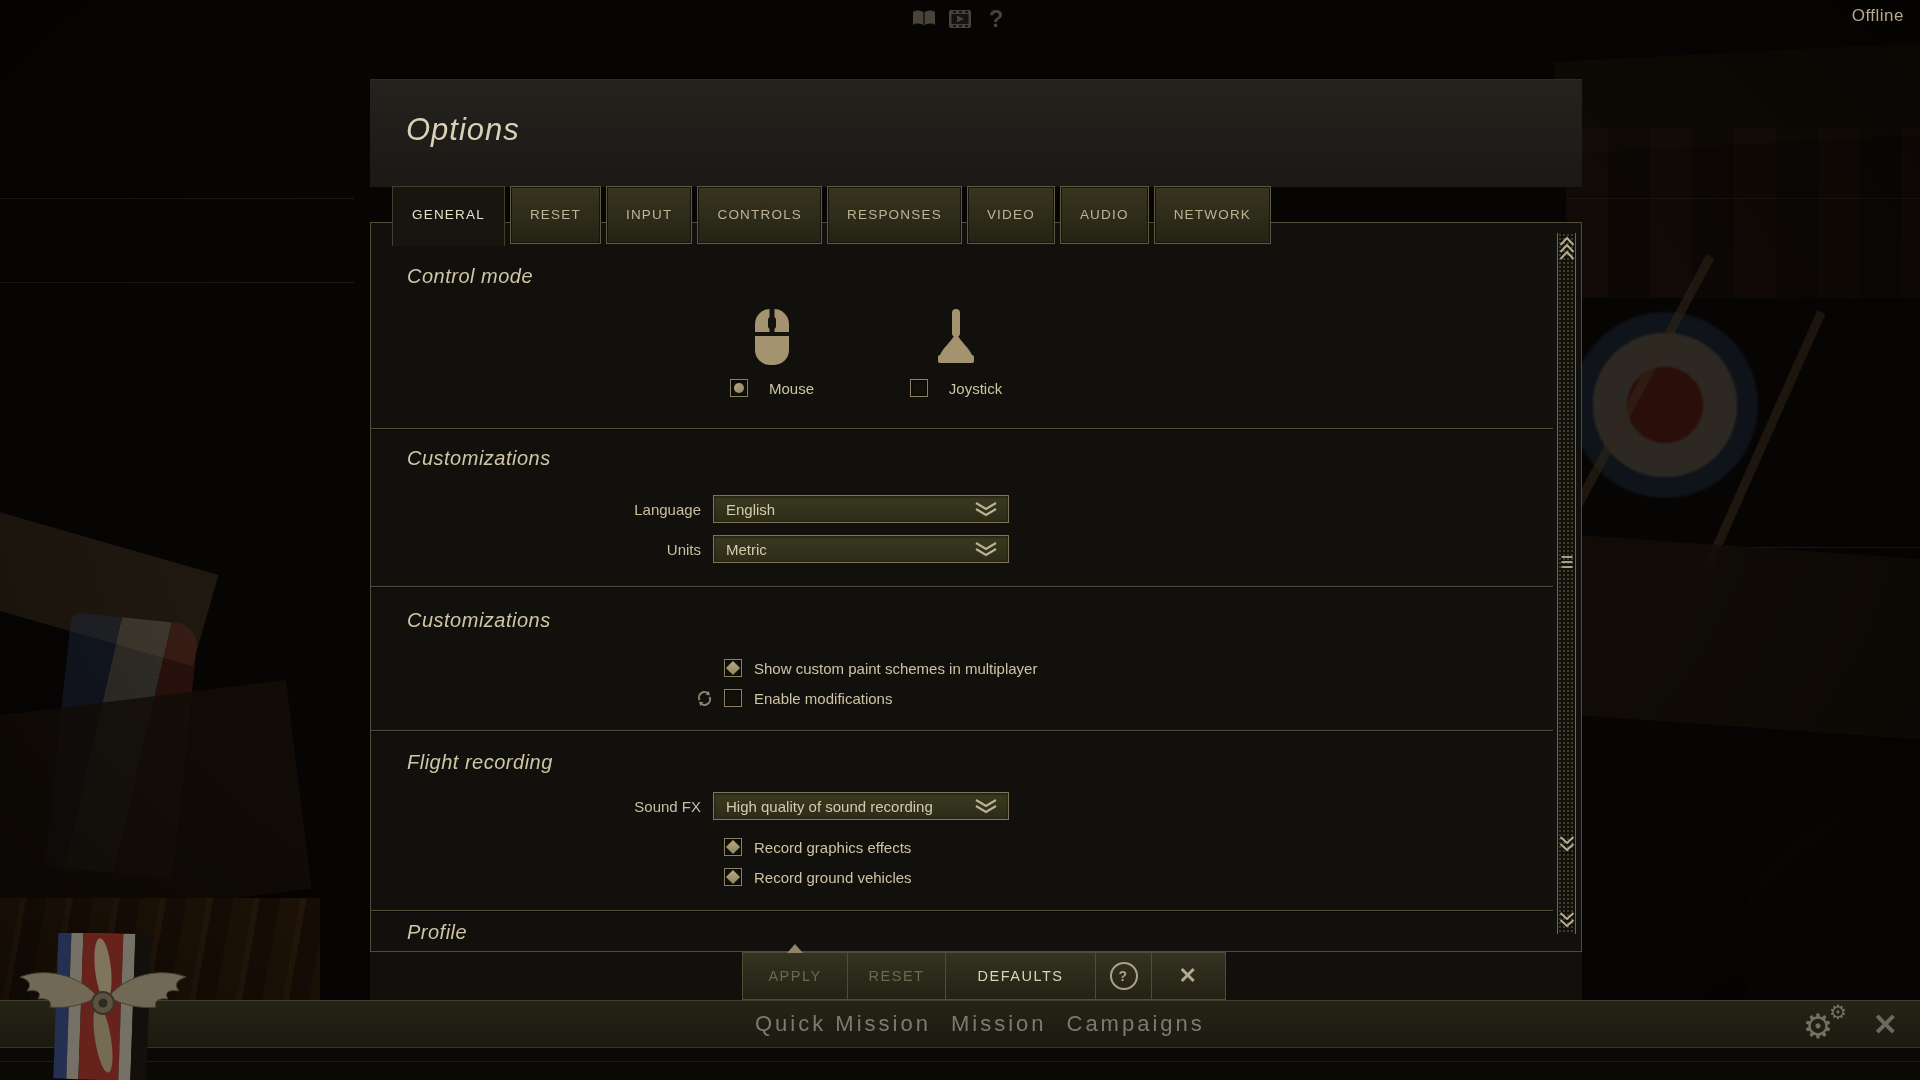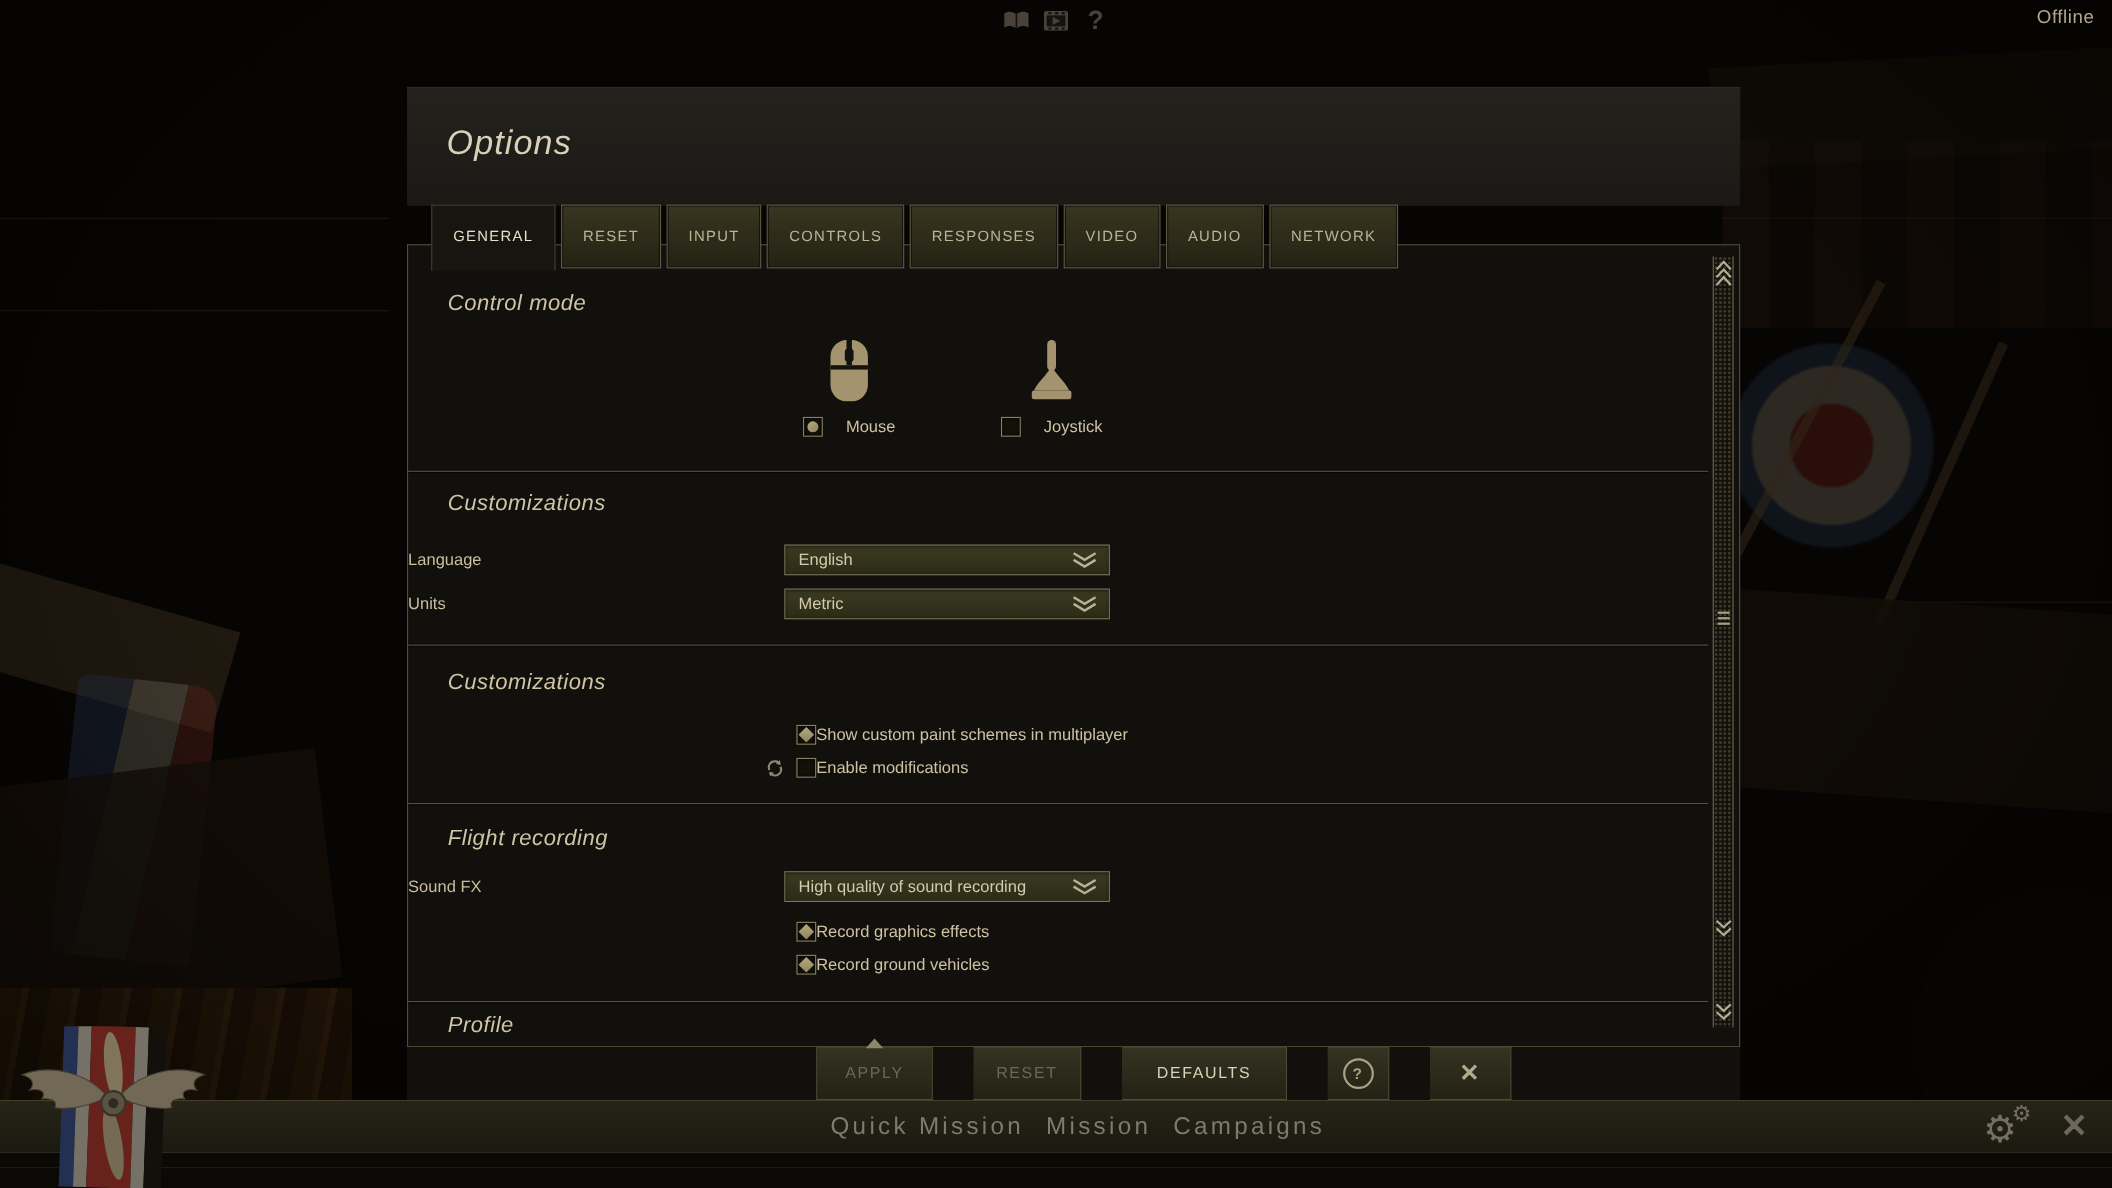--- a/index.html
+++ b/index.html
@@ -59,41 +59,41 @@
   .ctrl-row{display:flex;align-items:center;gap:21px;cursor:pointer;}
 
   .checkbox{width:18px;height:18px;box-sizing:border-box;border:1px solid #8a8163;background:#141208;
             box-shadow:inset 0 0 4px #000;position:relative;flex:none;cursor:pointer;}
   .checkbox.checked::after{content:"";position:absolute;left:3px;top:3px;width:10px;height:10px;
             background:linear-gradient(135deg,#b5a97f,#8f8462);transform:rotate(45deg);}
   .checkbox.radio.checked::after{border-radius:50%;transform:none;}
   .chk-label{font-size:15px;color:#cdc3a3;}
 
   .field-row{position:absolute;left:0;display:flex;align-items:center;height:28px;}
-  .field-label{width:330px;text-align:left;padding-right:12px;font-size:15px;color:#c9bf9f;}
+  .field-label{width:330px;text-align:right;padding-right:12px;font-size:15px;color:#c9bf9f;}
   .dropdown{width:296px;height:28px;box-sizing:border-box;border:1px solid #7d7656;display:flex;align-items:center;
             padding:0 8px 0 12px;background:linear-gradient(#3b3a20,#2c2b18);
             box-shadow:inset 0 1px 3px rgba(0,0,0,.55);cursor:pointer;}
   .dd-value{font-size:15px;color:#d3cbab;}
   .dd-chev{margin-left:auto;display:flex;}
 
-  .chk-row{position:absolute;left:353px;display:flex;align-items:center;}
+  .chk-row{position:absolute;left:353px;display:flex;align-items:center;gap:12px;}
   .refresh-icon{position:absolute;left:-28px;display:flex;}
 
   
   .scrollbar{position:absolute;top:10px;right:5px;width:19px;height:701px;box-sizing:border-box;cursor:pointer;
              background-color:#12100b;
              background-image:radial-gradient(circle at 2px 2px,#403c2b 1px,transparent 1.5px);
              background-size:4px 4px;border-left:1px solid #6e6950;border-right:1px solid #6e6950;}
   .sb-item{position:absolute;left:50%;transform:translateX(-50%);}
   .sb-grip{width:11px;height:2px;background:#a89f82;box-shadow:0 5px 0 #a89f82,0 10px 0 #a89f82;}
 
   
   .btn-bar{position:absolute;left:0;top:873px;width:100%;height:48px;background:#12100c;}
-  .btn-cluster{position:absolute;left:372px;top:0;height:48px;display:flex;gap:37px;}
+  .btn-cluster{position:absolute;left:372px;top:0;height:48px;display:flex;}
   .dlg-btn{position:relative;height:48px;box-sizing:border-box;border:1px solid #504c38;border-left:none;
            display:flex;align-items:center;justify-content:center;
            background:linear-gradient(#343221,#242214);font-size:14.5px;letter-spacing:1.5px;
            color:#d9d3b8;cursor:pointer;}
   .dlg-btn:first-child{border-left:1px solid #504c38;}
   .dlg-btn.disabled{color:#6c6852;}
   .notch{position:absolute;top:-9px;left:50%;margin-left:-8px;width:0;height:0;
          border-left:8px solid transparent;border-right:8px solid transparent;border-bottom:9px solid #8f8668;}
   .help-circle{width:24px;height:24px;border:2px solid #aaa287;border-radius:50%;display:flex;align-items:center;
                justify-content:center;font-size:14px;font-weight:bold;color:#aaa287;}

